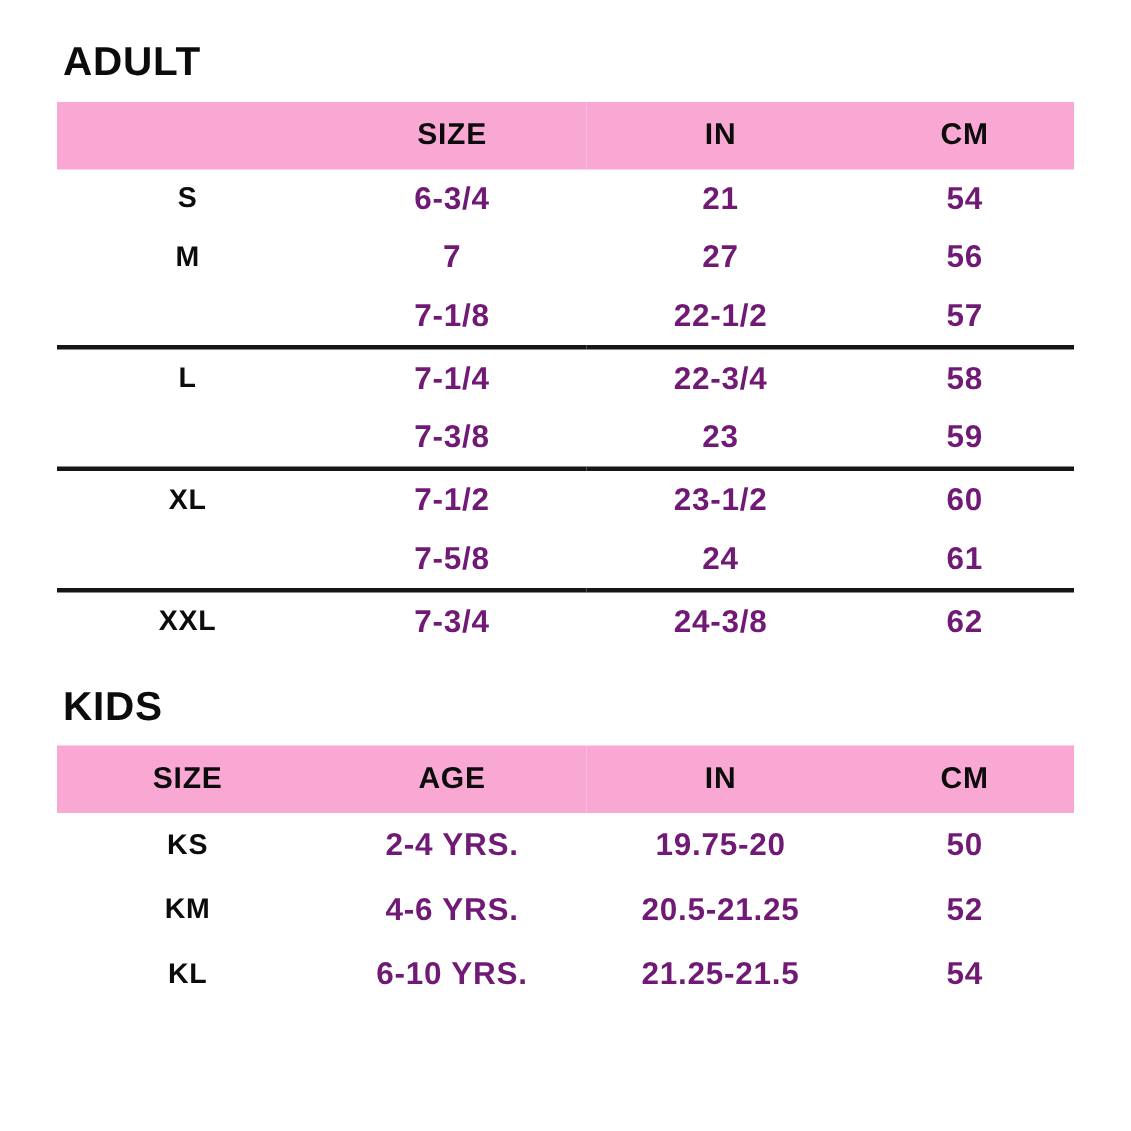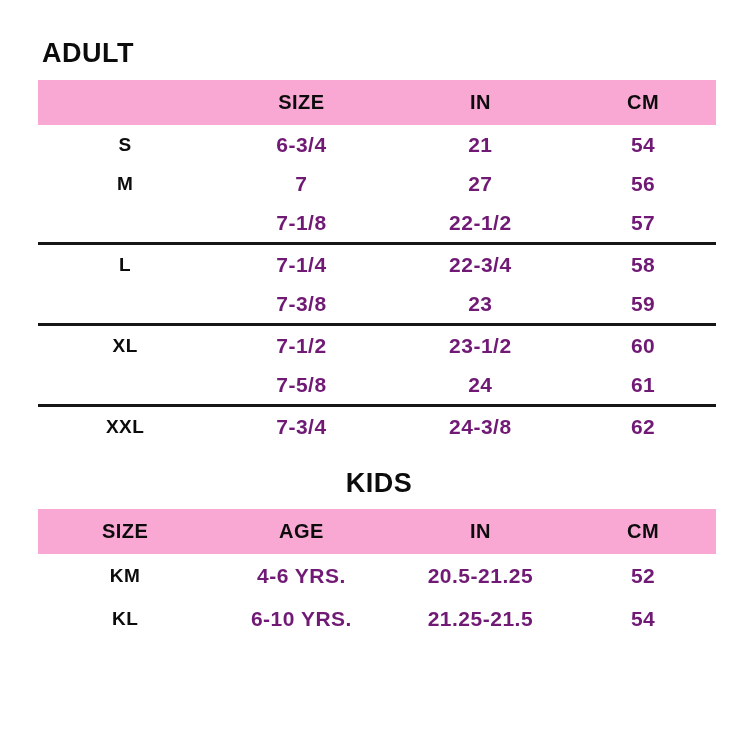--- a/index.html
+++ b/index.html
@@ -3,28 +3,28 @@
 <meta charset="utf-8">
 <style>
   html, body { margin: 0; padding: 0; }
   body {
     width: 754px; height: 754px;
     background: #ffffff;
     font-family: "Liberation Sans", sans-serif;
     -webkit-font-smoothing: antialiased;
     overflow: hidden;
   }
-  .page { padding: 38px 38px 0 38px; }
+  .page { padding: 26px 38px 0 38px; }
 
   .section-title {
     font-size: 27px; font-weight: 800; color: #0c0c0c;
     letter-spacing: 0.5px; line-height: 1.15; padding-left: 4px;
   }
   .adult-title { margin-bottom: 11px; }
-  .kids-title  { margin-top: 22px; margin-bottom: 10px; text-align: center; }
+  .kids-title  { margin-top: 22px; margin-bottom: 10px; }
 
   table { width: 100%; border-collapse: collapse; table-layout: fixed; }
   col.c1 { width: 25.7%; } col.c2 { width: 26.3%; }
   col.c3 { width: 26.5%; } col.c4 { width: 21.5%; }
 
   thead th {
     background: #f9a8d4;
     font-size: 20px; font-weight: 800; color: #0c0c0c;
     height: 43px; text-align: center; letter-spacing: 0.5px;
   }
@@ -124,20 +124,26 @@
     <thead>
       <tr>
         <th>SIZE</th>
         <th>AGE</th>
         <th>IN</th>
         <th>CM</th>
       </tr>
     </thead>
     <tbody>
       <tr>
+        <td class="lbl">KS</td>
+        <td>2-4 YRS.</td>
+        <td>19.75-20</td>
+        <td>50</td>
+      </tr>
+      <tr>
         <td class="lbl">KM</td>
         <td>4-6 YRS.</td>
         <td>20.5-21.25</td>
         <td>52</td>
       </tr>
       <tr>
         <td class="lbl">KL</td>
         <td>6-10 YRS.</td>
         <td>21.25-21.5</td>
         <td>54</td>

